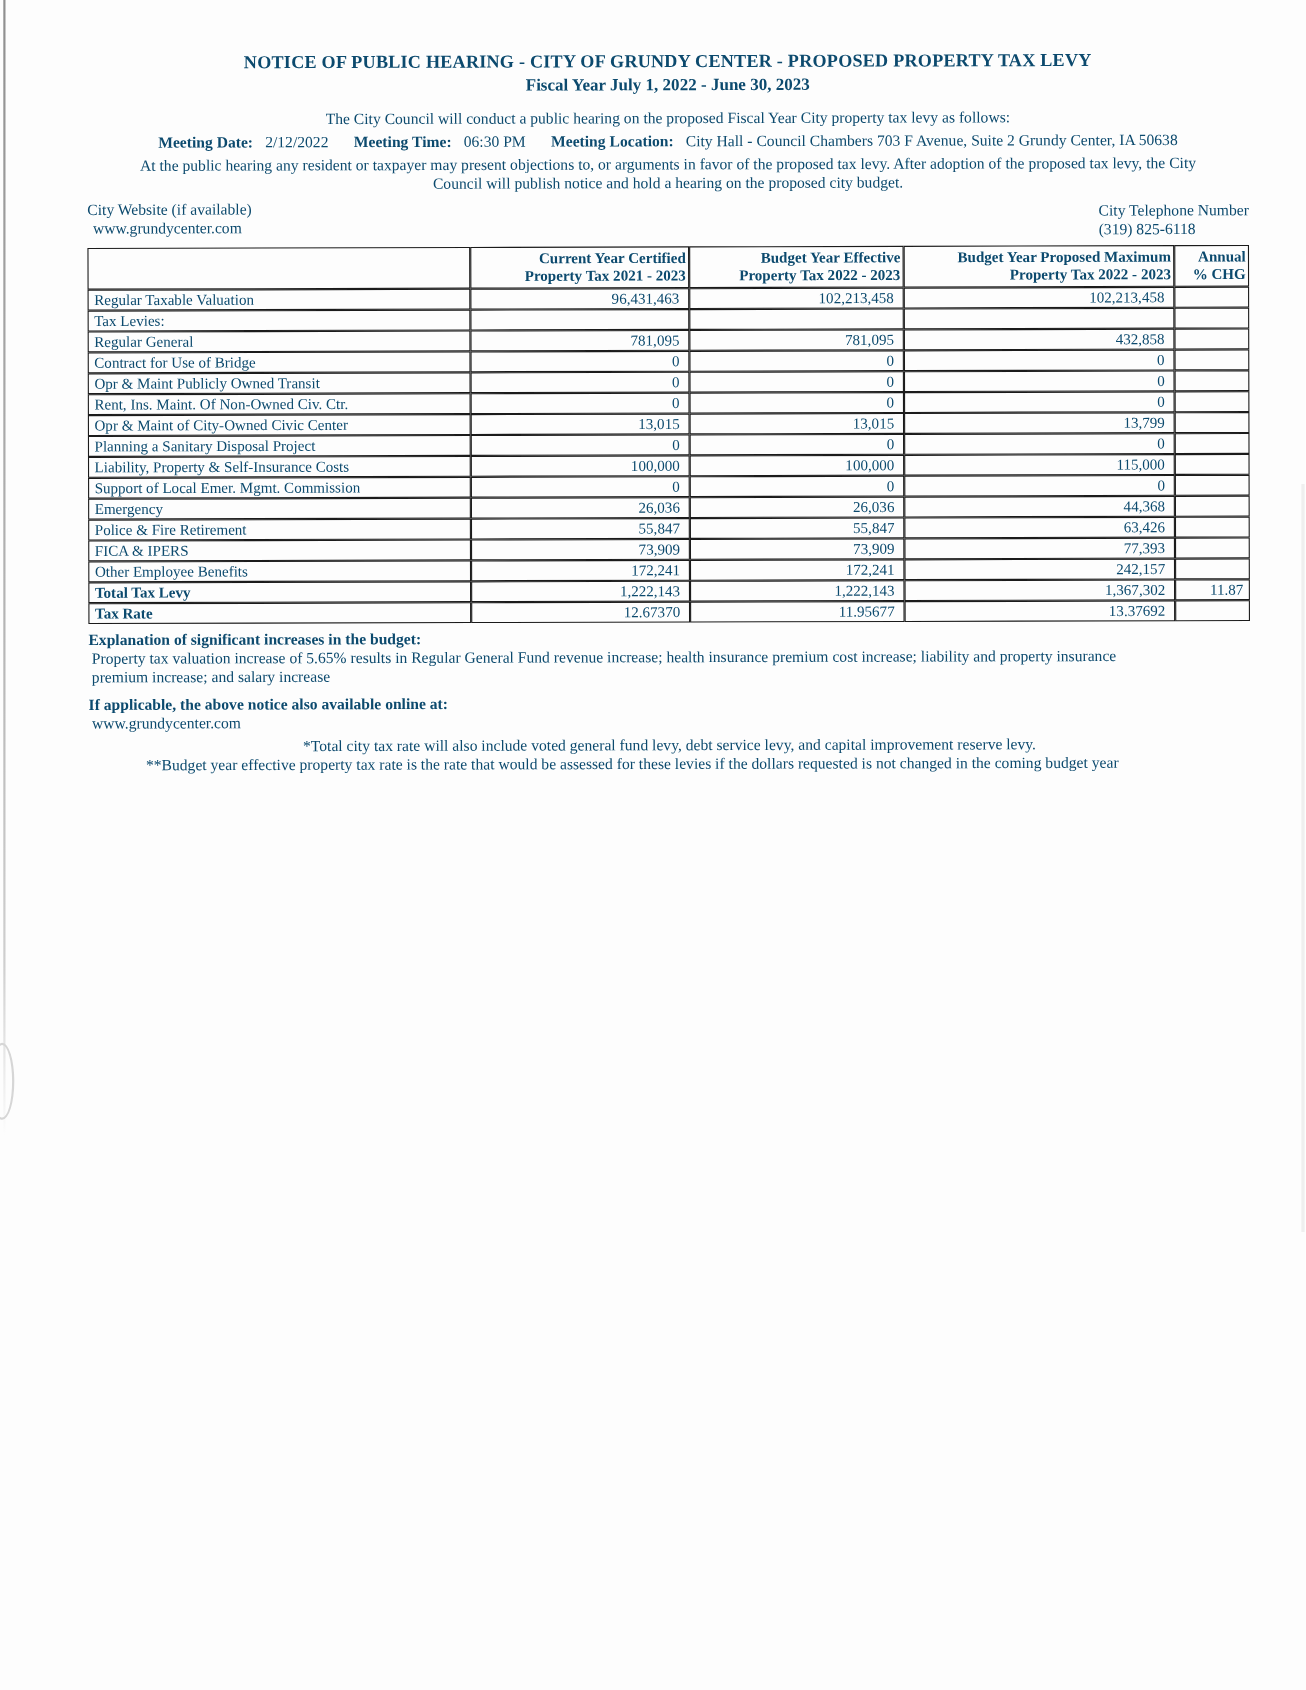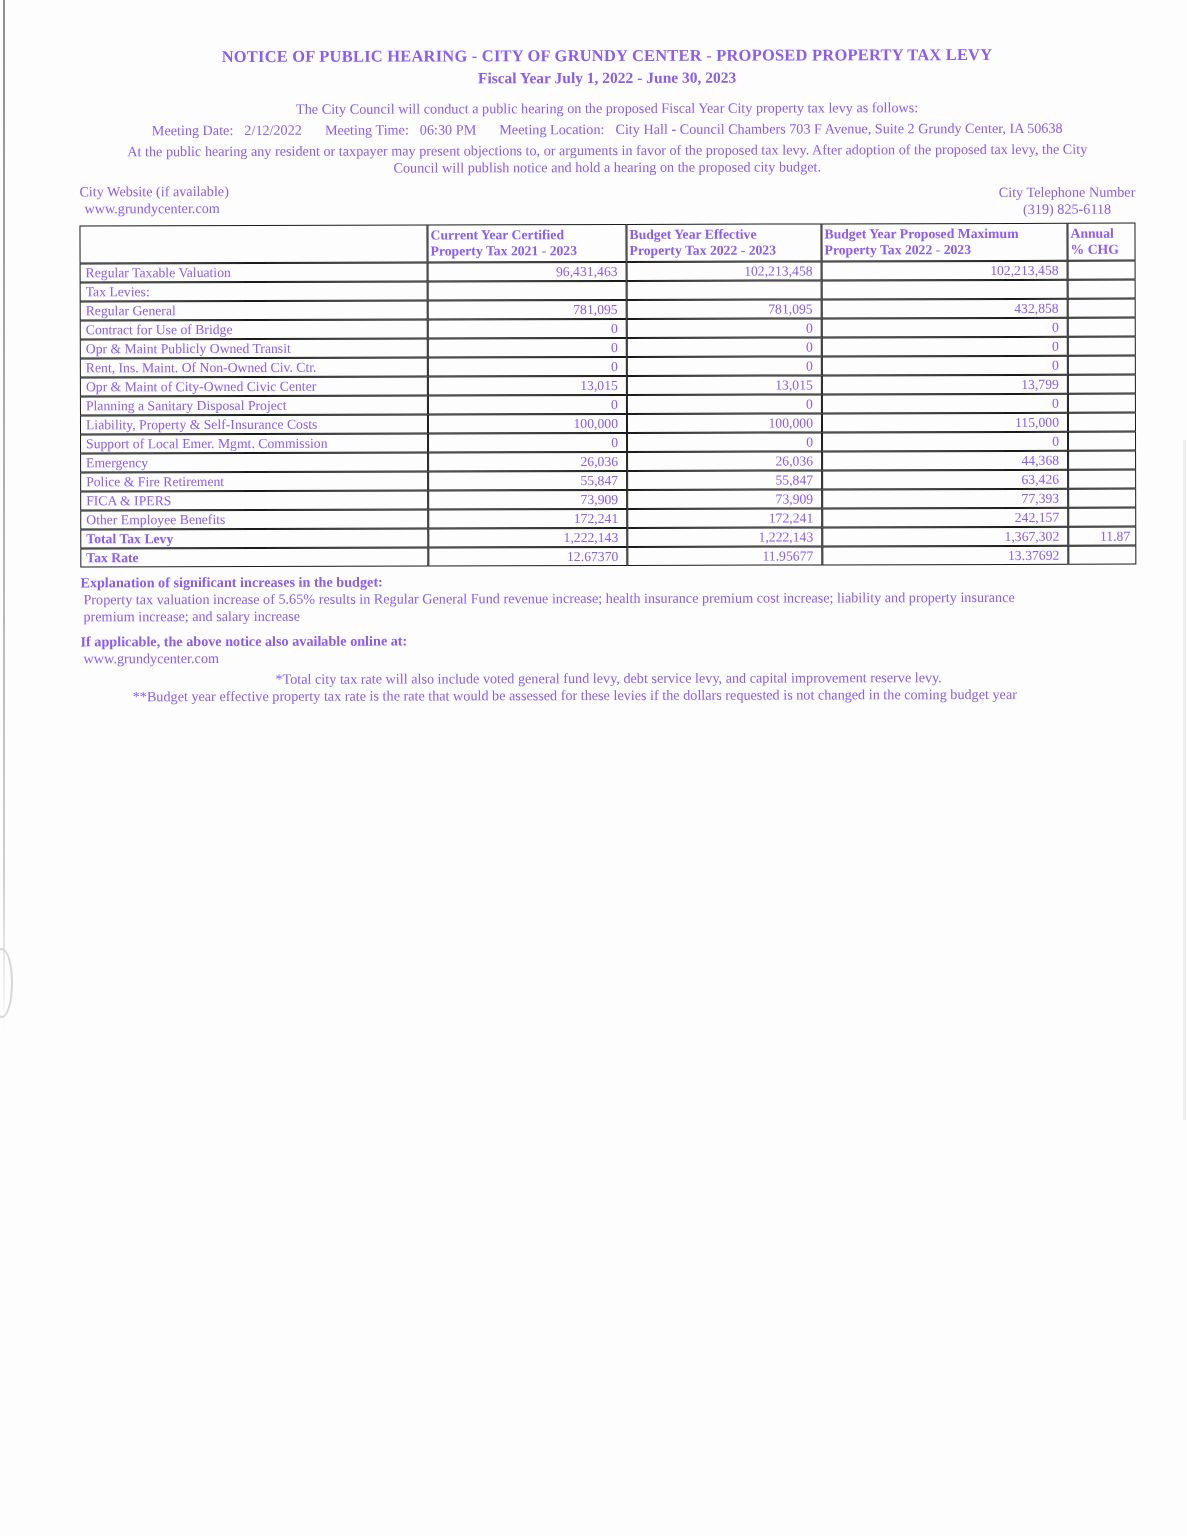--- a/index.html
+++ b/index.html
@@ -1,37 +1,37 @@
 <!DOCTYPE html>
 <html><head>
 <meta charset="utf-8">
 <style>
   html,body { margin:0; padding:0; background:#ffffff; }
   .page {
     position:relative; width:1187px; height:1536px;
     background:#fdfdfd; overflow:hidden;
-    font-family:"Liberation Serif", serif; color:#8b5cf6;
+    font-family:"Liberation Serif", serif; color:#0c4a6e;
   }
   .content { position:absolute; left:79px; top:46px; width:1056px; transform:rotate(-0.15deg); transform-origin:top center; }
   .title { text-align:center; font-weight:bold; font-size:16.5px; line-height:20px; letter-spacing:0.2px; }
   .subtitle { text-align:center; font-weight:bold; font-size:15.5px; line-height:19px; margin-top:2px; }
   .intro { text-align:center; font-size:14.2px; line-height:17px; margin-top:13px; }
   .meeting-line { text-align:center; font-size:14.2px; line-height:17px; margin-top:4px; white-space:nowrap; }
-  .meeting-line .lbl { font-weight:normal; margin-right:11px; }
+  .meeting-line .lbl { font-weight:bold; margin-right:11px; }
   .meeting-line .val { margin-right:23px; }
   .meeting-line .val:last-child { margin-right:0; }
   .para { text-align:center; font-size:14.2px; line-height:17px; margin-top:4px; }
 
   .contact-row { display:flex; justify-content:space-between; margin-top:6px; font-size:14.2px; line-height:17px; }
   .website-block div:last-child { padding-left:5px; }
-  .phone-block { text-align:center; padding-top:3px; }
+  .phone-block { text-align:left; padding-top:3px; }
 
   table.levy-table { border-collapse:separate; border-spacing:0; width:1056px; table-layout:fixed; margin-top:5px; font-size:13.7px; }
   .levy-table th, .levy-table td { border:1.4px solid #1b1b1b; box-sizing:border-box; overflow:hidden; white-space:nowrap; }
-  .levy-table th { font-weight:bold; text-align:left; padding:2px 2px; line-height:16px; height:38px; vertical-align:middle; }
+  .levy-table th { font-weight:bold; text-align:right; padding:2px 2px; line-height:16px; height:38px; vertical-align:middle; }
   .levy-table td { padding:1px 5px; height:19px; line-height:15px; vertical-align:middle; }
   .levy-table td.num { text-align:right; padding-right:8px; }
   .levy-table td.chg { padding-right:5px;margin-top:31px; }
   tr.bold-row td.label-cell { font-weight:bold; }
 
   .expl-heading { margin-top:7px; font-weight:bold; font-size:14.2px; line-height:17px; }
   .expl-text { margin-top:0; font-size:14.2px; line-height:17px; padding-left:3px; }
   .online-heading { margin-top:8px; font-weight:bold; font-size:14.2px; line-height:17px; }
   .online-url { font-size:14.2px; line-height:17px; padding-left:3px; }
   .note1 { margin-top:4px; text-align:center; font-size:14.2px; line-height:17px; }

